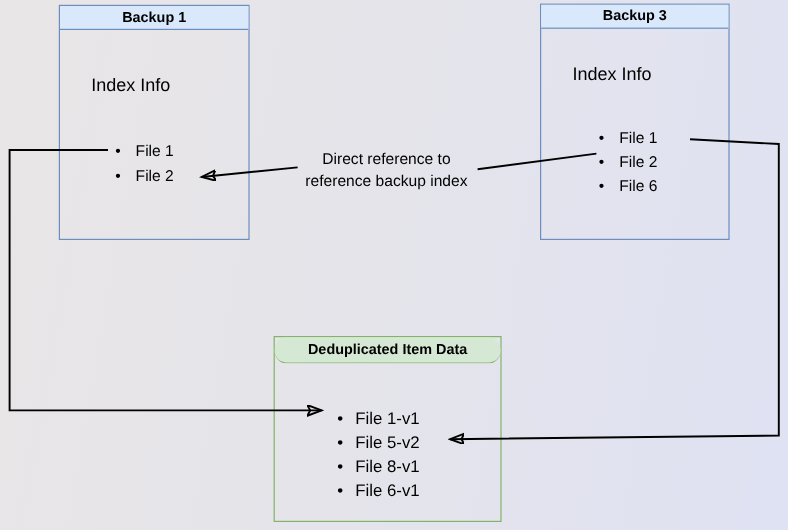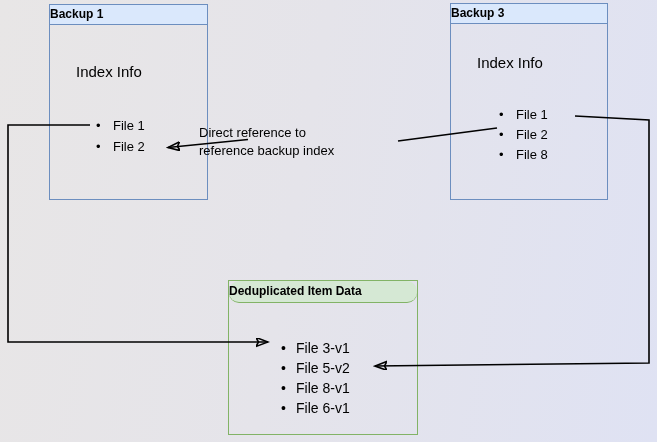--- a/index.html
+++ b/index.html
@@ -17,20 +17,21 @@
   .box {
     position: absolute;
     box-sizing: border-box;
     background: transparent;
   }
   .box.blue  { border: 1.5px solid var(--blue-border, #6c8ebf); }
   .box.green { border: 1.5px solid var(--green-border, #82b366); }
   .box-header {
     box-sizing: border-box;
     width: 100%;
+    text-align: center;
     font-weight: bold;
     font-size: 12px;
   }
   .blue .box-header {
     background: var(--blue-fill, #dae8fc);
     border-bottom: 1.5px solid var(--blue-border, #6c8ebf);
     height: 20px;
     line-height: 18px;
   }
   .green .box-header {
@@ -66,23 +67,24 @@
   .b-list li { line-height: 21px; padding-left: 63px; }
   .b-list li .bullet { left: 46px; }
   #backup2 .b-list li { line-height: 20px; padding-left: 65px; }
   #backup2 .b-list li .bullet { left: 48px; }
   
   .d-list { font-size: 14px; }
   .d-list li { line-height: 20px; padding-left: 67px; }
   .d-list li .bullet { left: 52px; }
   .edge-label {
     position: absolute;
-    left: 199px;
+    left: 212px;
     top: 124px;
     width: 220px;
+    text-align: center;
     font-size: 13px;
     line-height: 17.5px;
   }
   svg.wires {
     position: absolute;
     left: 0; top: 0;
     width: 657px;
     height: 442px;
     pointer-events: none;
   }
@@ -123,33 +125,33 @@
       <li>
         <span class="bullet">•</span>
         <span>File 1</span>
       </li>
       <li>
         <span class="bullet">•</span>
         <span>File 2</span>
       </li>
       <li>
         <span class="bullet">•</span>
-        <span>File 8</span>
+        <span>File 6</span>
       </li>
     </ul>
   </div>
 
   <div class="box green" id="dedup" style="left:228px; top:280px; width:190px; height:155px;">
     <div class="box-header">
       <span>Deduplicated Item Data</span>
     </div>
     <ul class="filelist d-list" style="top:57px;">
       <li>
         <span class="bullet">•</span>
-        <span>File 3-v1</span>
+        <span>File 1-v1</span>
       </li>
       <li>
         <span class="bullet">•</span>
         <span>File 5-v2</span>
       </li>
       <li>
         <span class="bullet">•</span>
         <span>File 8-v1</span>
       </li>
       <li>

